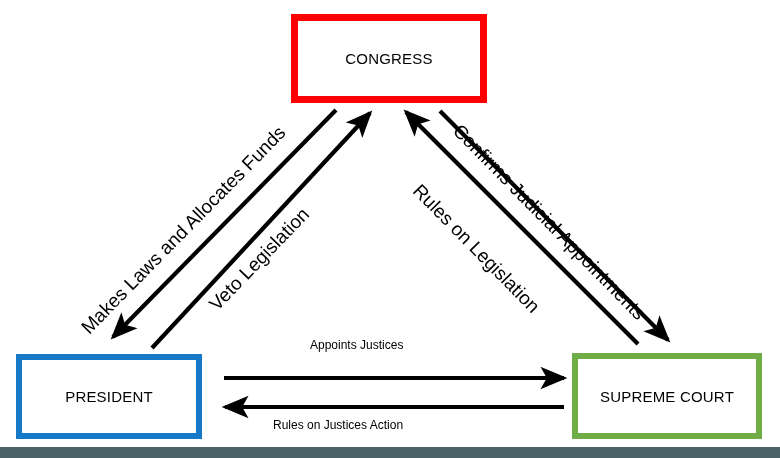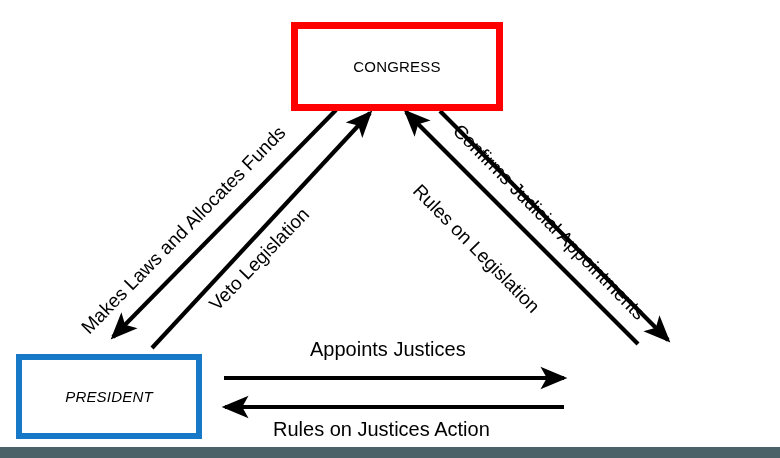--- a/index.html
+++ b/index.html
@@ -27,32 +27,30 @@
   }
   .node-label {
     font-size: 15px;
     color: #000000;
     letter-spacing: 0.2px;
     white-space: nowrap;
   }
   #box-congress {
     left: 291px;
     top: 14px;
-    width: 212px;
+    width: 196px;
     height: 89px;
     border: 7px solid #ff0000;
-    margin-top: 8px;
   }
   #box-president {
     left: 16px;
     top: 354px;
     width: 186px;
     height: 85px;
     border: 6px solid #1878c8;
-    font-style: italic;
   }
   #box-supreme-court {
     left: 572px;
     top: 353px;
     width: 190px;
     height: 86px;
     border: 6px solid #70ad47;
   }
   #diagram-arrows {
     position: absolute;
@@ -62,21 +60,21 @@
     height: 458px;
   }
   .edge-label {
     position: absolute;
     font-size: 19px;
     color: #000000;
     white-space: nowrap;
     transform-origin: 0 0;
   }
   .edge-label-h {
-    font-size: 20px;
+    font-size: 12px;
   }
   #bottom-bar {
     position: absolute;
     left: 0;
     top: 447px;
     width: 780px;
     height: 11px;
     background: #4a6268;
   }
 </style>
@@ -106,20 +104,23 @@
   </svg>
 
   <div class="node-box" id="box-congress">
     <span class="node-label">CONGRESS</span>
   </div>
 
   <div class="node-box" id="box-president">
     <span class="node-label">PRESIDENT</span>
   </div>
 
+  <div class="node-box" id="box-supreme-court">
+    <span class="node-label">SUPREME COURT</span>
+  </div>
 
   <div class="edge-label" style="left:77px; top:323px; transform: rotate(-45.5deg);">Makes Laws and Allocates Funds</div>
 
   <div class="edge-label" style="left:205px; top:300px; transform: rotate(-46deg);">Veto Legislation</div>
 
   <div class="edge-label" style="left:464px; top:120px; transform: rotate(45.5deg);">Confirms Judicial Appointments</div>
 
   <div class="edge-label" style="left:424px; top:180px; transform: rotate(45.5deg);">Rules on Legislation</div>
 
   <div class="edge-label edge-label-h" style="left:310px; top:338px;">Appoints Justices</div>

